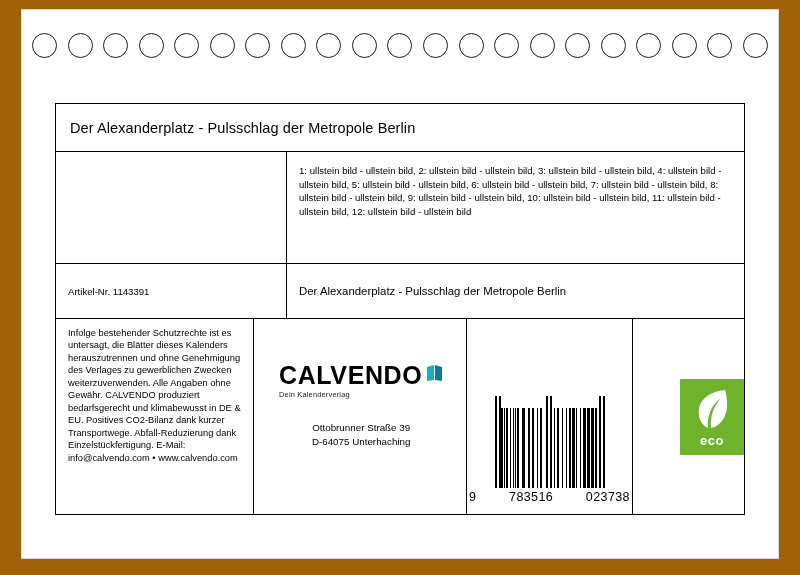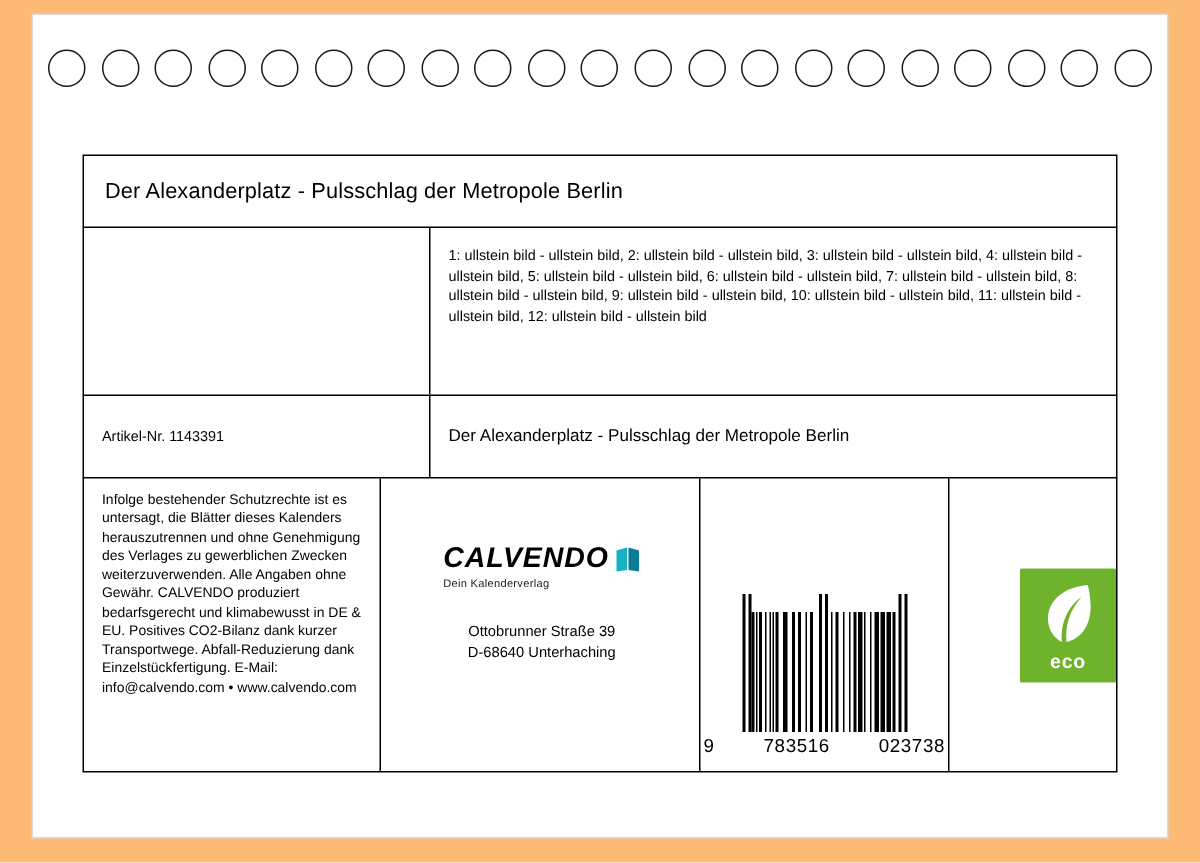--- a/index.html
+++ b/index.html
@@ -11,21 +11,21 @@
     width: 800px;
     height: 575px;
     font-family: "Liberation Sans", sans-serif;
     color: #000;
     overflow: hidden;
   }
   #page {
     position: relative;
     width: 800px;
     height: 575px;
-    background: #fdba74;
+    background: #a16207;
   }
   
   .card-bg {
     position: absolute;
     left: 22px;
     top: 10px;
     width: 756px;
     height: 548px;
     background: #ffffff;
     box-shadow: 0 0 0 1px #d9d9d9;
@@ -133,26 +133,25 @@
     display: flex;
     align-items: flex-start;
     justify-content: center;
   }
   .logo-text-block {
     display: flex;
     flex-direction: column;
     align-items: flex-start;
   }
   .logo-main {
-    font-size: 19px;
+    font-size: 25px;
     font-weight: bold;
     letter-spacing: .6px;
     line-height: 1;
     color: #000;
-    font-style: italic;
   }
   .logo-sub {
     font-size: 7.4px;
     letter-spacing: .2px;
     color: #1a1a1a;
     margin-top: 2px;
   }
   .logo-mark {
     width: 17px;
     height: 18px;
@@ -294,21 +293,21 @@
           <div class="logo-mark">
             <svg width="17" height="18" viewBox="0 0 17 18">
               <path d="M1 3 L8 1 L8 16 L1 17 Z" fill="#18b0c4"></path>
               <path d="M9 1 L16 3 L16 17 L9 16 Z" fill="#0a7d96"></path>
             </svg>
           </div>
         </div>
 
         <div class="addr">
           <div>Ottobrunner Straße 39</div>
-          <div>D-68640 Unterhaching</div>
+          <div>D-64075 Unterhaching</div>
         </div>
       </div>
 
       <div class="cell barcode-cell">
         <div class="barcode-inner">
           <div class="bars" id="bars">
               <span style="width: 2px; height: 92px; background: rgb(0, 0, 0);"></span>
               <span style="width: 2px; height: 92px; background: transparent;"></span>
               <span style="width: 2px; height: 92px; background: rgb(0, 0, 0);"></span>
               <span style="width: 2px; height: 80px; background: rgb(0, 0, 0);"></span>

